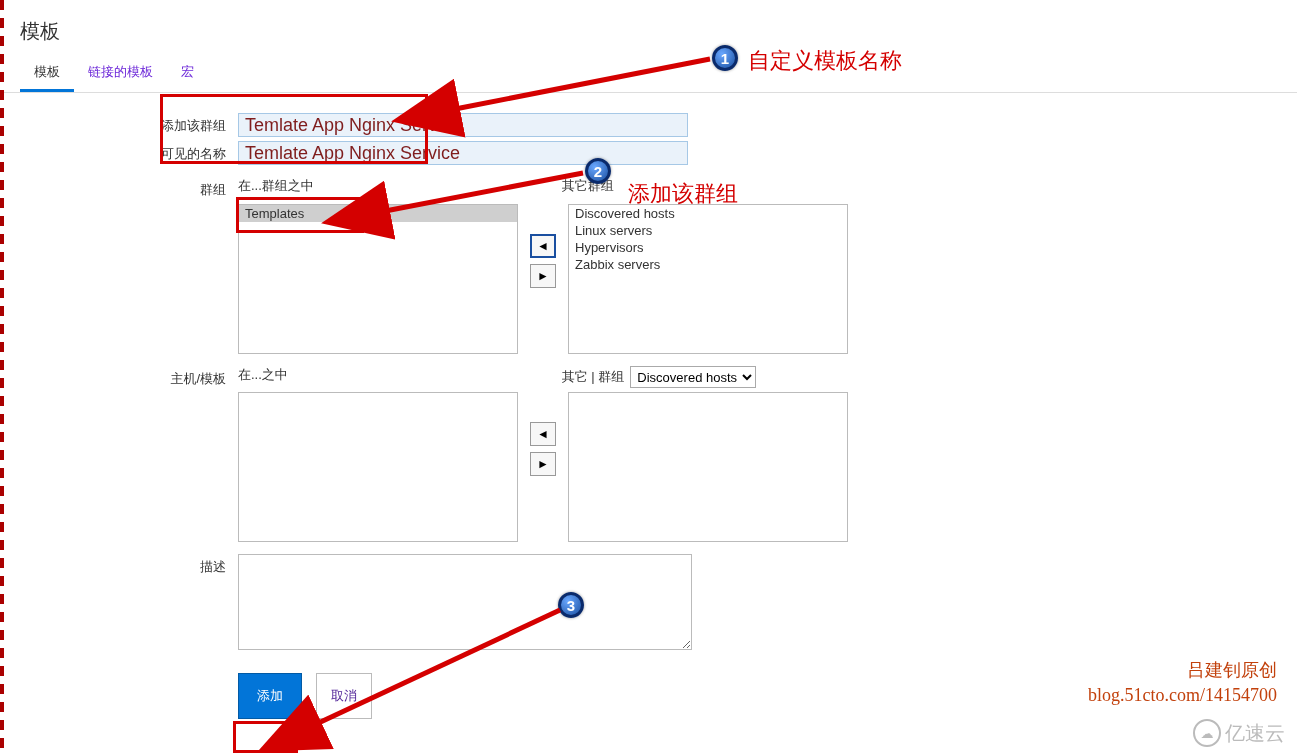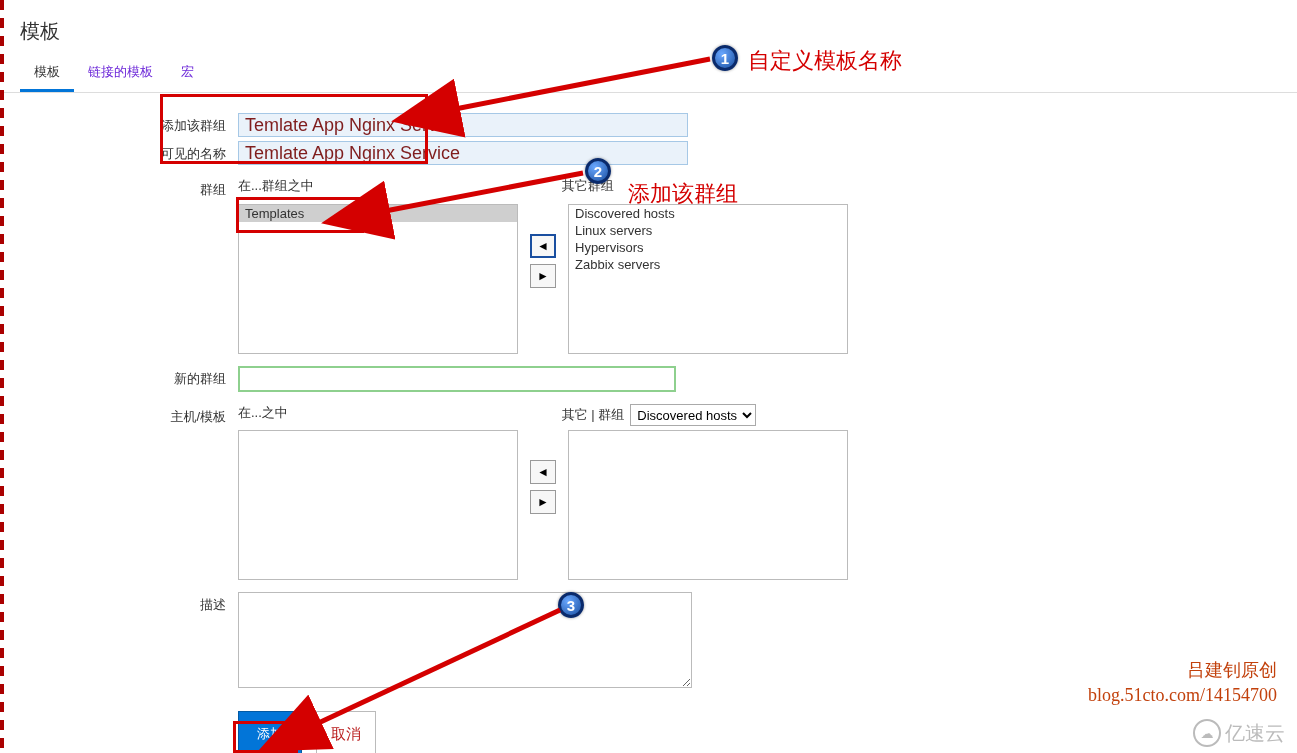--- a/index.html
+++ b/index.html
@@ -24,21 +24,21 @@
   .listbox .item { padding: 1px 6px; cursor: pointer; }
   .listbox .item.sel { background: #cfcfcf; }
   .mid-btns { display: flex; flex-direction: column; gap: 6px; margin: 30px 12px 0 12px; }
   .mid-btns button { width: 26px; height: 24px; border: 1px solid #999; background: #f7f7f7; cursor: pointer; font-size: 12px; }
   .mid-btns button.active { border:2px solid #1a4fa0; }
   .hosts-head-right { display:flex; align-items:center; gap:6px; }
   select.combo { height: 22px; border:1px solid #aaa; font-size:13px; background:#fff; padding: 0 2px;}
   textarea.desc { width: 454px; height: 96px; border:1px solid #bbb; resize: both; font-size:13px; padding:4px; }
   .btn-row { display:flex; gap:14px; margin-top:8px; }
   .btn-primary { background:#0275d8; color:#fff; border:1px solid #025aa5; padding: 13px 18px; font-size:13px; cursor:pointer; }
-  .btn-default { background:#fff; color:#b91c1c; border:1px solid #bbb; padding:5px 14px; font-size:15px; cursor:pointer;}
+  .btn-default { background:#fff; color:#4c1d95; border:1px solid #bbb; padding:5px 14px; font-size:13px; cursor:pointer;}
   
   .redbox { position:absolute; border:3px solid #d40000; pointer-events:none; }
   .badge { position:absolute; width:26px; height:26px; border-radius:50%; background: radial-gradient(circle at 35% 30%, #6aa8ff, #1a4fa0); border:3px solid #0a2a6b; color:#fff; font-weight:bold; display:flex; align-items:center; justify-content:center; font-size:15px; box-shadow: 0 0 3px rgba(0,0,0,.4); }
   .anno-text { position:absolute; color:#d40000; font-size:22px; font-family: "SimSun","Songti SC",serif; }
   .watermark { position:absolute; right: 20px; bottom: 45px; color:#c2410c; font-size:18px; text-align:right; font-family: "SimSun",serif; line-height:1.4; }
   .wm-logo { position:absolute; right: 12px; bottom: 6px; color:#bbb; font-size:20px; display:flex; align-items:center; gap:4px;}
   .wm-logo .circ { width:28px; height:28px; border:2px solid #bbb; border-radius:50%; display:flex; align-items:center; justify-content:center; font-size:13px;}
   
   .arrows { position:absolute; left:0; top:0; width:1297px; height:753px; pointer-events:none; }
 </style>
@@ -90,26 +90,20 @@
       </div>
       <div class="listbox">
         <div class="item">Discovered hosts</div>
         <div class="item">Linux servers</div>
         <div class="item">Hypervisors</div>
         <div class="item">Zabbix servers</div>
       </div>
     </div>
   </div>
 
-  <div class="row">
-    <div class="label-col">新的群组</div>
-    <div class="field-col">
-      <input type="text" class="txt green" value="" style="">
-    </div>
-  </div>
 
   <div class="row" style="margin-bottom:2px; margin-top:10px;">
     <div class="label-col">主机/模板</div>
     <div class="field-col col-head-row">
       <div class="col-head-left">在...之中</div>
       <div class="col-head-right hosts-head-right" style="margin-left:20px;">
         <span>其它 | 群组</span>
         <select class="combo">
           <option>Discovered hosts</option>
         </select>

